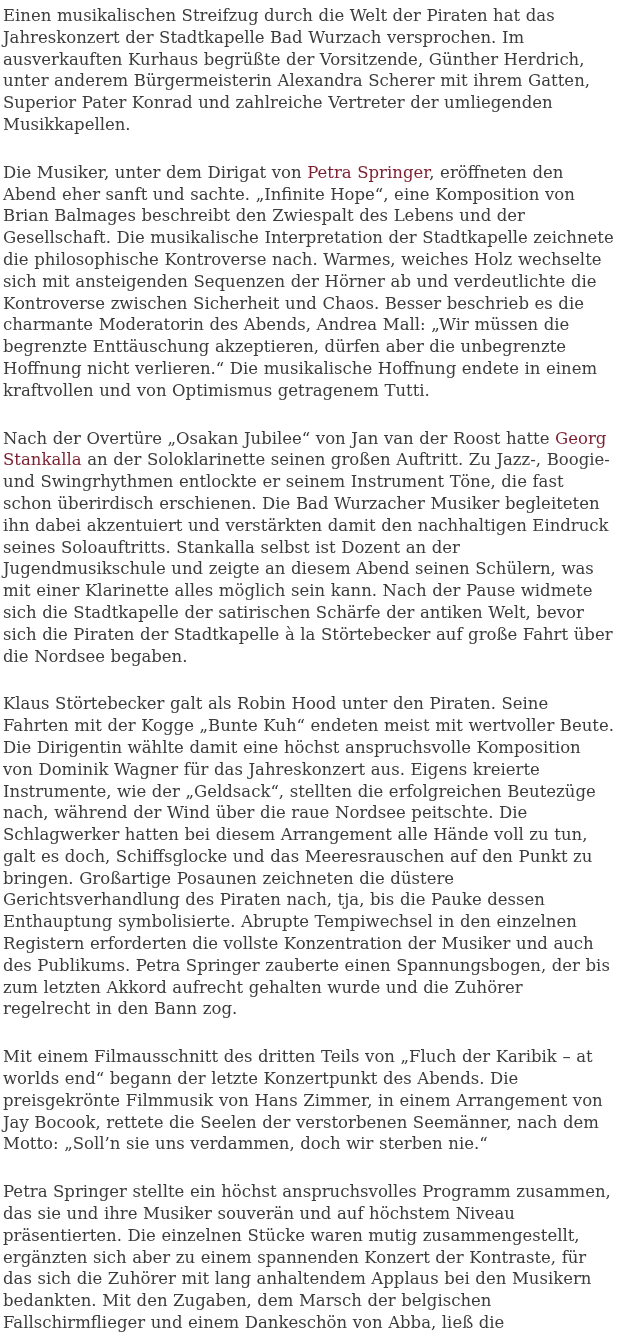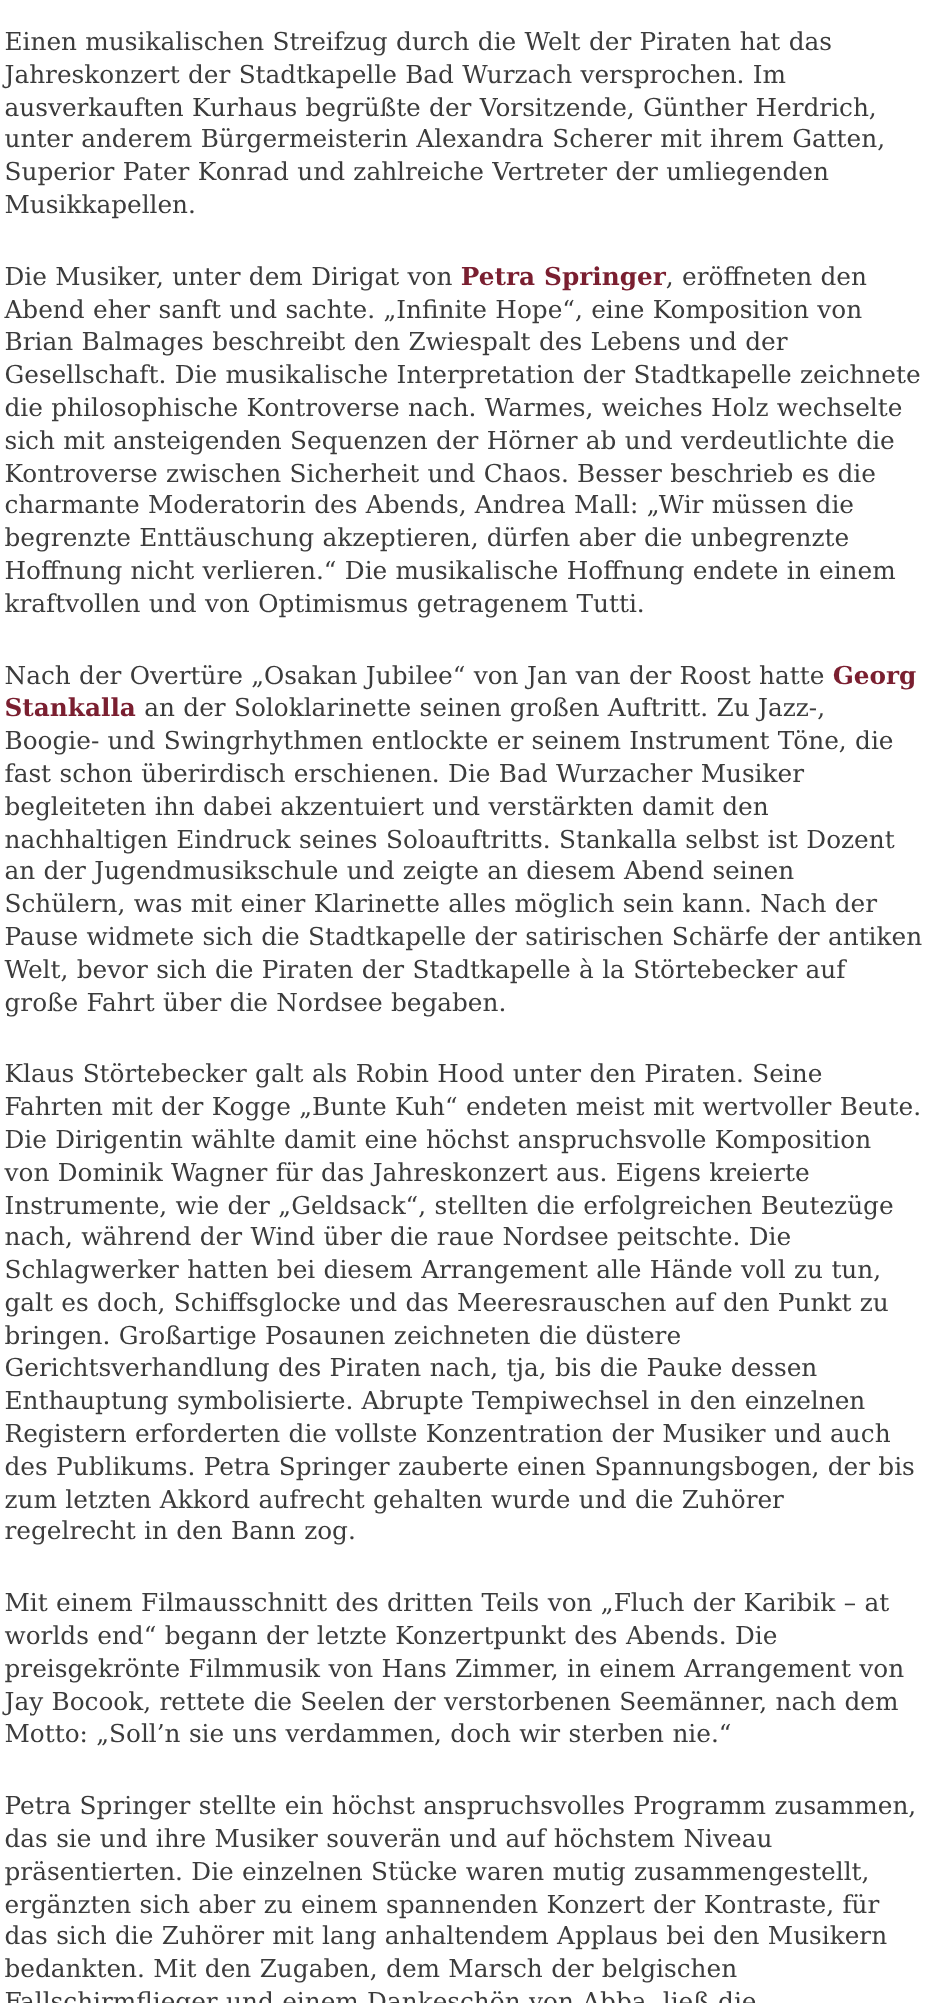--- a/index.html
+++ b/index.html
@@ -9,31 +9,31 @@
   }
   body {
     width: 624px;
     font-family: "DejaVu Serif", "Liberation Serif", serif;
     -webkit-font-smoothing: antialiased;
   }
   .article-body {
     padding: 5px 9px 14px 3px;
   }
   .article-body p {
-    margin: 12px 0 26px 0;
+    margin: 0 0 26px 0;
     font-size: 16.5px;
     line-height: 21.8px;
     text-align: left;
     word-spacing: 0.02em;
   }
   .article-body p:last-child {
     margin-bottom: 0;
   }
   .highlight-name {
-    font-weight: bold;
+    font-weight: normal;
   }
 </style>
 </head>
 <body style="background: rgb(255, 255, 255); color: rgb(60, 60, 60);">
 
 <main>
   <div class="article-body">
       <p><span>Einen musikalischen Streifzug durch die Welt der Piraten hat das Jahreskonzert der Stadtkapelle Bad Wurzach versprochen. Im ausverkauften Kurhaus begrüßte der Vorsitzende, Günther Herdrich, unter anderem Bürgermeisterin Alexandra Scherer mit ihrem Gatten, Superior Pater Konrad und zahlreiche Vertreter der umliegenden Musikkapellen.</span></p>
       <p><span>Die Musiker, unter dem Dirigat von </span><span class="highlight-name" style="color: rgb(122, 31, 48);">Petra Springer</span><span>, eröffneten den Abend eher sanft und sachte. „Infinite Hope“, eine Komposition von Brian Balmages beschreibt den Zwiespalt des Lebens und der Gesellschaft. Die musikalische Interpretation der Stadtkapelle zeichnete die philosophische Kontroverse nach. Warmes, weiches Holz wechselte sich mit ansteigenden Sequenzen der Hörner ab und verdeutlichte die Kontroverse zwischen Sicherheit und Chaos. Besser beschrieb es die charmante Moderatorin des Abends, Andrea Mall: „Wir müssen die begrenzte Enttäuschung akzeptieren, dürfen aber die unbegrenzte Hoffnung nicht verlieren.“ Die musikalische Hoffnung endete in einem kraftvollen und von Optimismus getragenem Tutti.</span></p>
       <p><span>Nach der Overtüre „Osakan Jubilee“ von Jan van der Roost hatte </span><span class="highlight-name" style="color: rgb(122, 31, 48);">Georg Stankalla</span><span> an der Soloklarinette seinen großen Auftritt. Zu Jazz-, Boogie- und Swingrhythmen entlockte er seinem Instrument Töne, die fast schon überirdisch erschienen. Die Bad Wurzacher Musiker begleiteten ihn dabei akzentuiert und verstärkten damit den nachhaltigen Eindruck seines Soloauftritts. Stankalla selbst ist Dozent an der Jugendmusikschule und zeigte an diesem Abend seinen Schülern, was mit einer Klarinette alles möglich sein kann. Nach der Pause widmete sich die Stadtkapelle der satirischen Schärfe der antiken Welt, bevor sich die Piraten der Stadtkapelle à la Störtebecker auf große Fahrt über die Nordsee begaben.</span></p>

